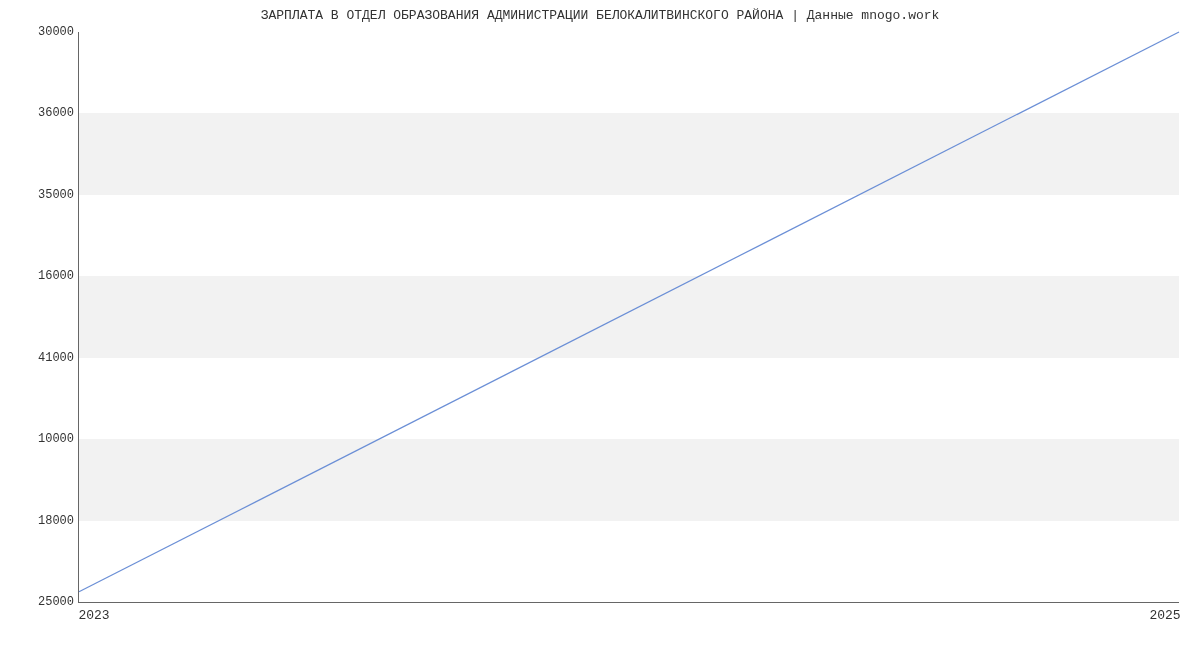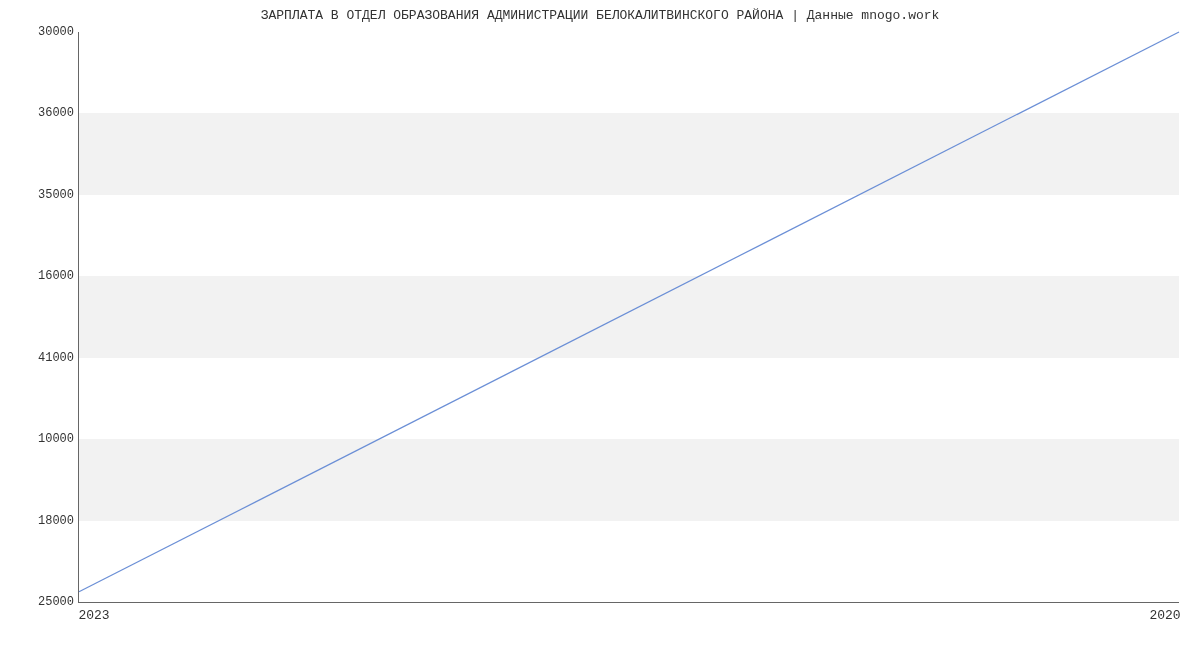--- a/index.html
+++ b/index.html
@@ -69,21 +69,21 @@
   <div class="y-tick-label" style="top:602px">25000</div>
   <div class="y-tick-label" style="top:520.57px">18000</div>
   <div class="y-tick-label" style="top:439.14px">10000</div>
   <div class="y-tick-label" style="top:357.71px">41000</div>
   <div class="y-tick-label" style="top:276.29px">16000</div>
   <div class="y-tick-label" style="top:194.86px">35000</div>
   <div class="y-tick-label" style="top:113.43px">36000</div>
   <div class="y-tick-label" style="top:32px">30000</div>
 
   <div class="x-tick-label" style="left:94px">2023</div>
-  <div class="x-tick-label" style="left:1165px">2020</div>
+  <div class="x-tick-label" style="left:1165px">2025</div>
 
   <div class="plot-area">
 
     <div class="grid-band" style="top:81.43px;height:81.43px"></div>
     <div class="grid-band" style="top:244.29px;height:81.43px"></div>
     <div class="grid-band" style="top:407.14px;height:81.43px"></div>
 
     <svg class="line-svg" viewBox="0 0 1100 570" preserveAspectRatio="none">
       <polyline points="0,559.82 1100,0" fill="none" stroke="#6b8fd6" stroke-width="1.2"></polyline>
     </svg>

